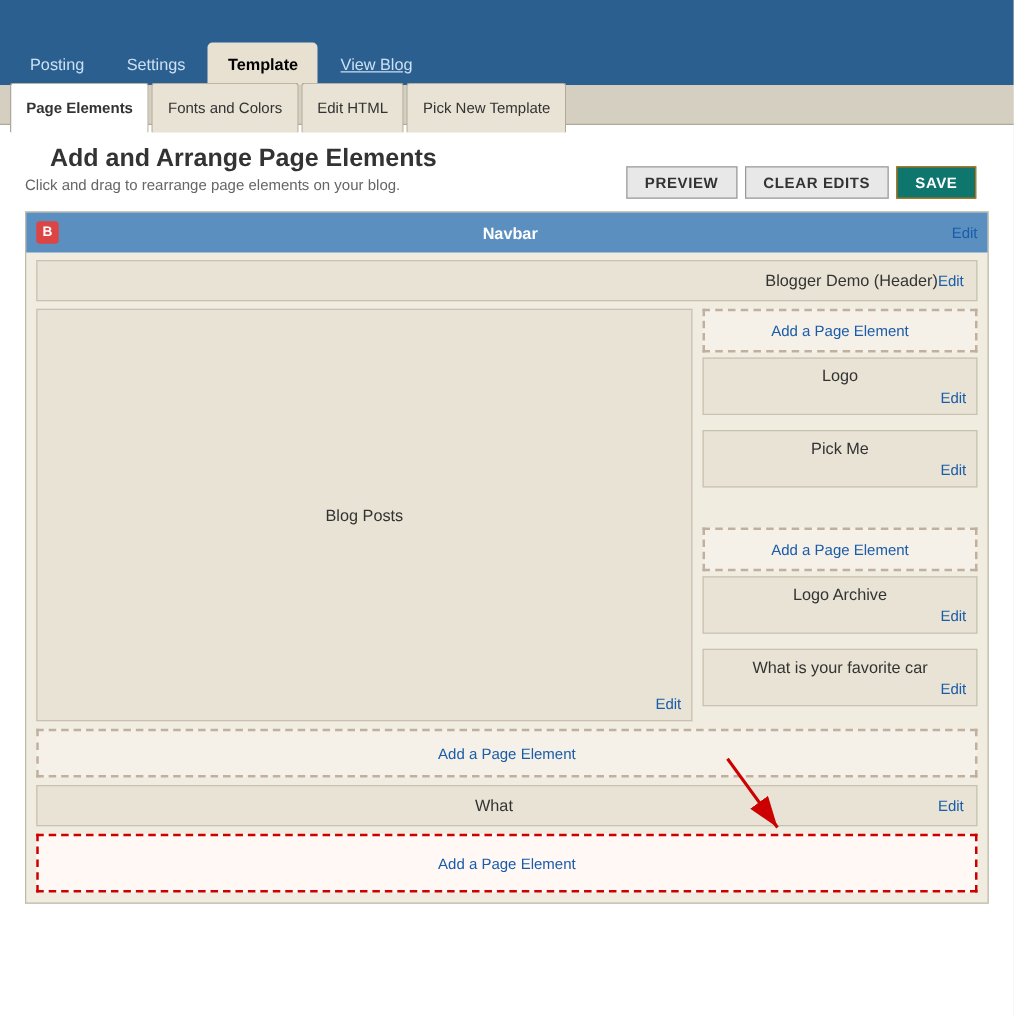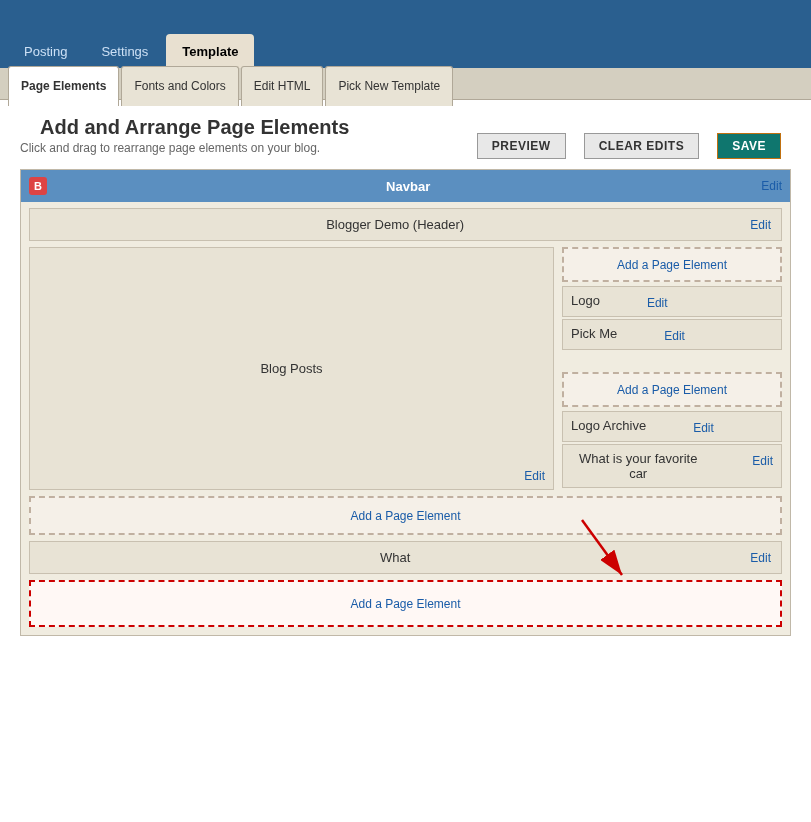--- a/index.html
+++ b/index.html
@@ -87,21 +87,21 @@
     .page-subtitle {
       font-size: 12px;
       color: #666;
       margin-bottom: 14px;
     }
 
     
     .action-buttons {
       float: right;
       display: flex;
-      gap: 18px;
+      gap: 6px;
       margin-top: -36px;
       margin-right: 10px;
     }
     .btn {
       padding: 5px 14px;
       font-size: 12px;
       font-weight: bold;
       cursor: pointer;
       border: 1px solid #888;
       letter-spacing: 0.5px;
@@ -212,24 +212,23 @@
       text-decoration: none;
       font-size: 12px;
       cursor: pointer;
     }
 
     
     .sidebar-widget {
       background: #e8e3d5;
       border: 1px solid #c8c0b0;
       padding: 6px 8px;
-      margin-bottom: 2px;
-      display: flex;
-      flex-direction: row;
-      gap: 47px;
+      margin-bottom: 12px;
+      display: flex;
+      flex-direction: column;
     }
     .widget-label {
       font-size: 13px;
       color: #333;
       text-align: center;
     }
     .widget-edit {
       text-align: right;
       margin-top: 2px;
     }
@@ -269,20 +268,21 @@
       margin: 0 8px 8px;
     }
   </style>
 </head>
 <body>
 
 <div class="top-nav">
   <button class="top-nav-tab">Posting</button>
   <button class="top-nav-tab">Settings</button>
   <button class="top-nav-tab active">Template</button>
+  <button class="top-nav-tab view-blog">View Blog</button>
 </div>
 
 <div class="sub-nav">
   <div class="sub-nav-tab active">Page Elements</div>
   <div class="sub-nav-tab">Fonts and Colors</div>
   <div class="sub-nav-tab">Edit HTML</div>
   <div class="sub-nav-tab">Pick New Template</div>
 </div>
 
 <div class="main-content">
@@ -301,21 +301,21 @@
   <div class="elements-container">
 
     <div class="navbar-row">
       <div class="navbar-icon">B</div>
       <span class="navbar-label">Navbar</span>
       <a class="edit-link">Edit</a>
     </div>
 
     <div style="margin: 6px 8px;">
       <div style="background: #e8e3d5; border: 1px solid #c8c0b0; padding: 8px 10px; display: flex; align-items: center;">
-        <span style="flex:1; text-align:center; font-size:13px; color:#333;">Blogger Demo (Header)</span>
+        <span style="flex:1; text-align:right; font-size:13px; color:#333;">Blogger Demo (Header)</span>
         <a class="edit-link">Edit</a>
       </div>
     </div>
 
     <div class="two-col">
 
       <div class="col-left">
         <span class="col-left-label">Blog Posts</span>
         <span class="col-left-edit" style="position: absolute; bottom: 6px; right: 8px;">
           <a class="edit-link">Edit</a>

